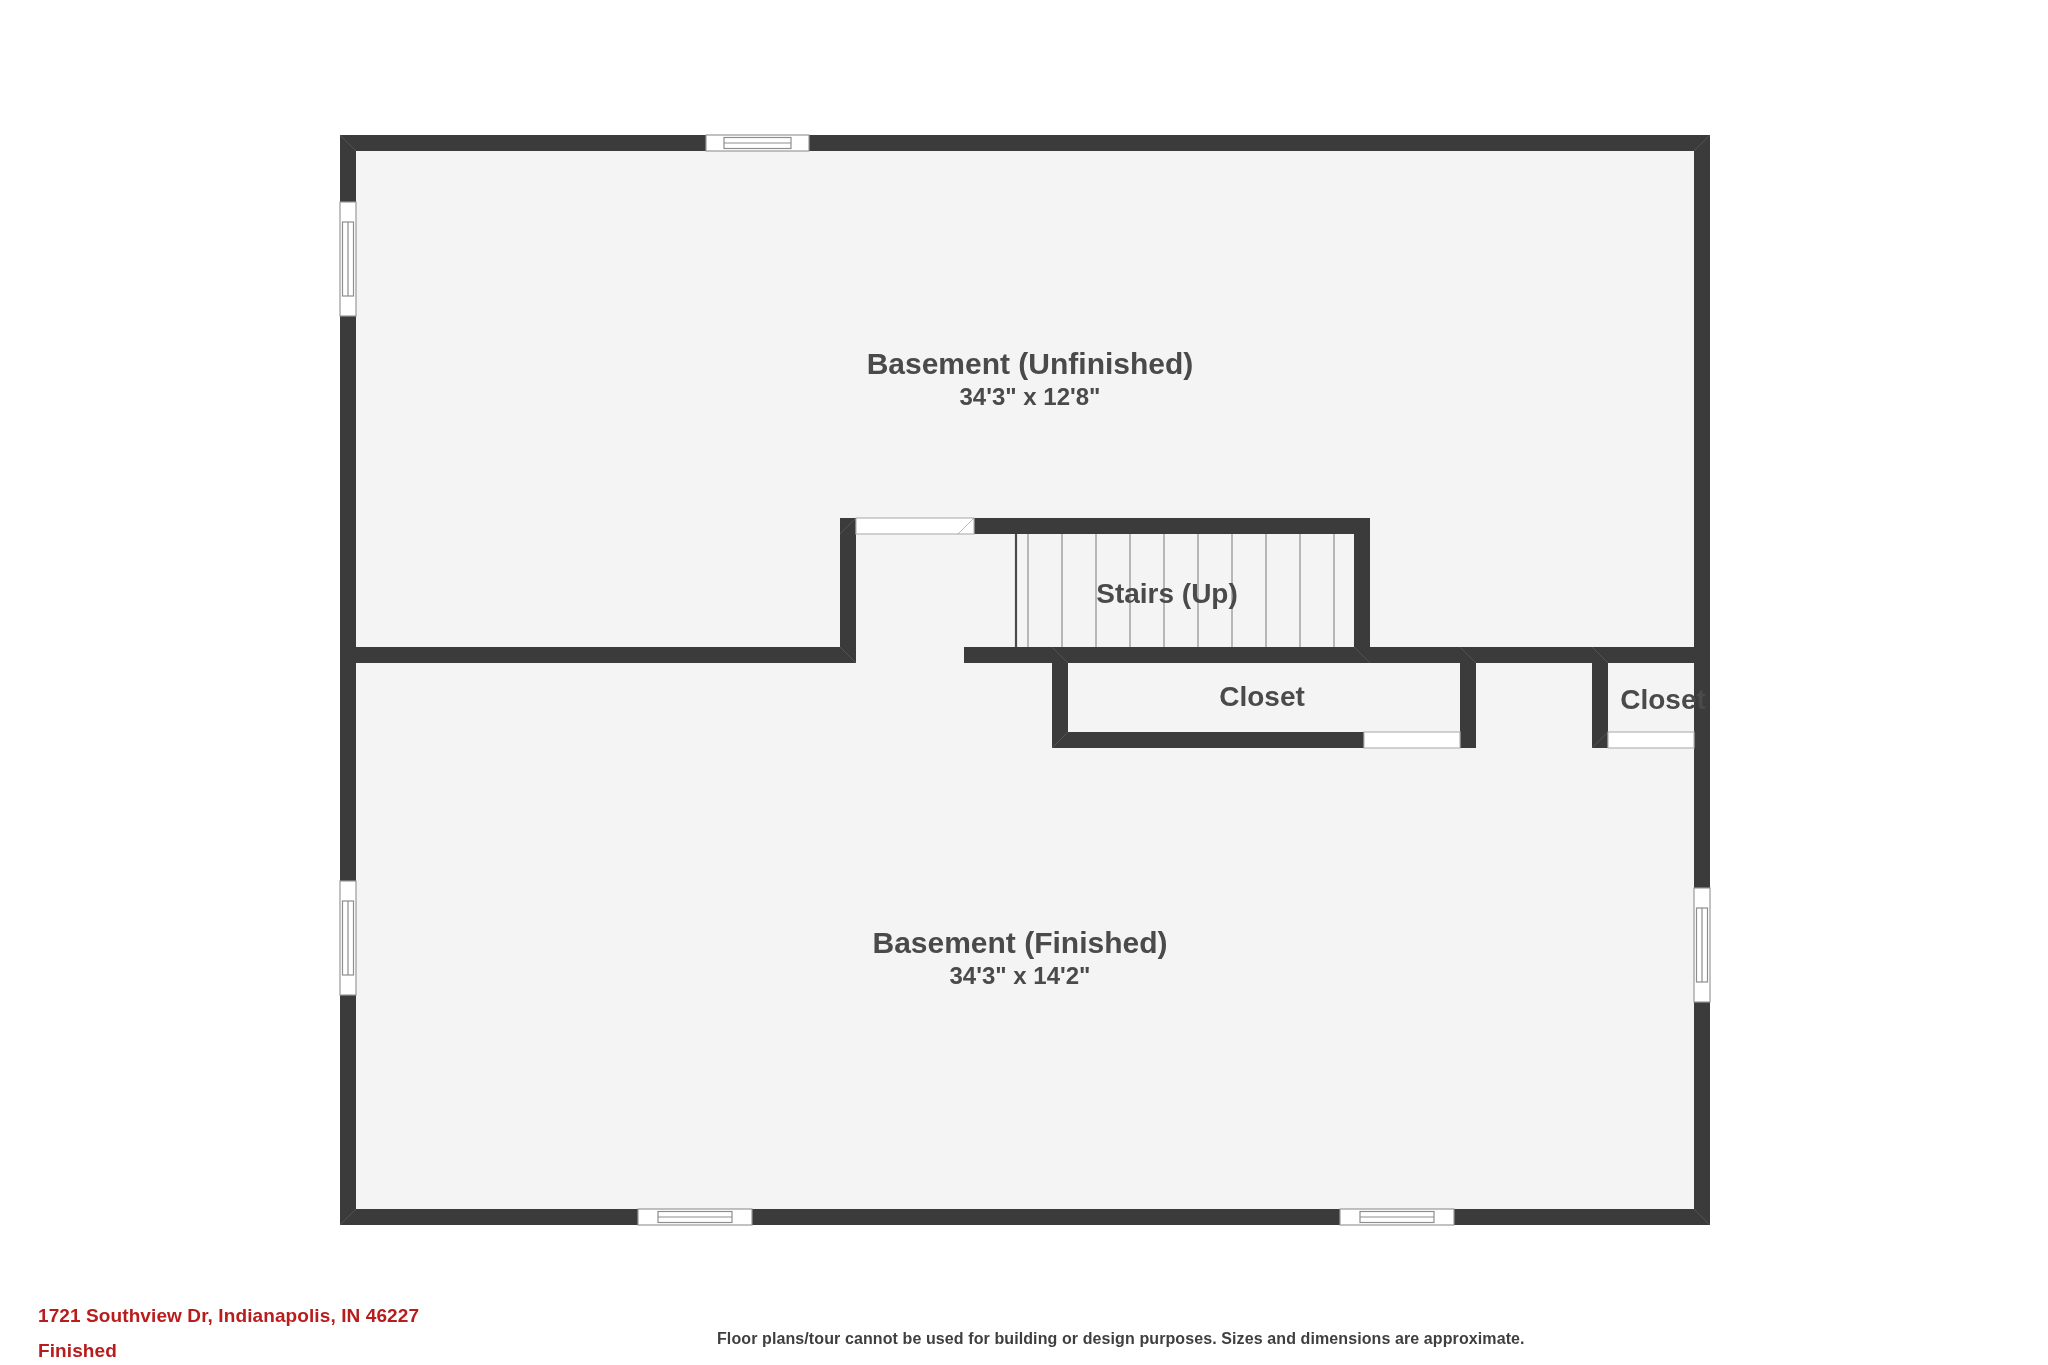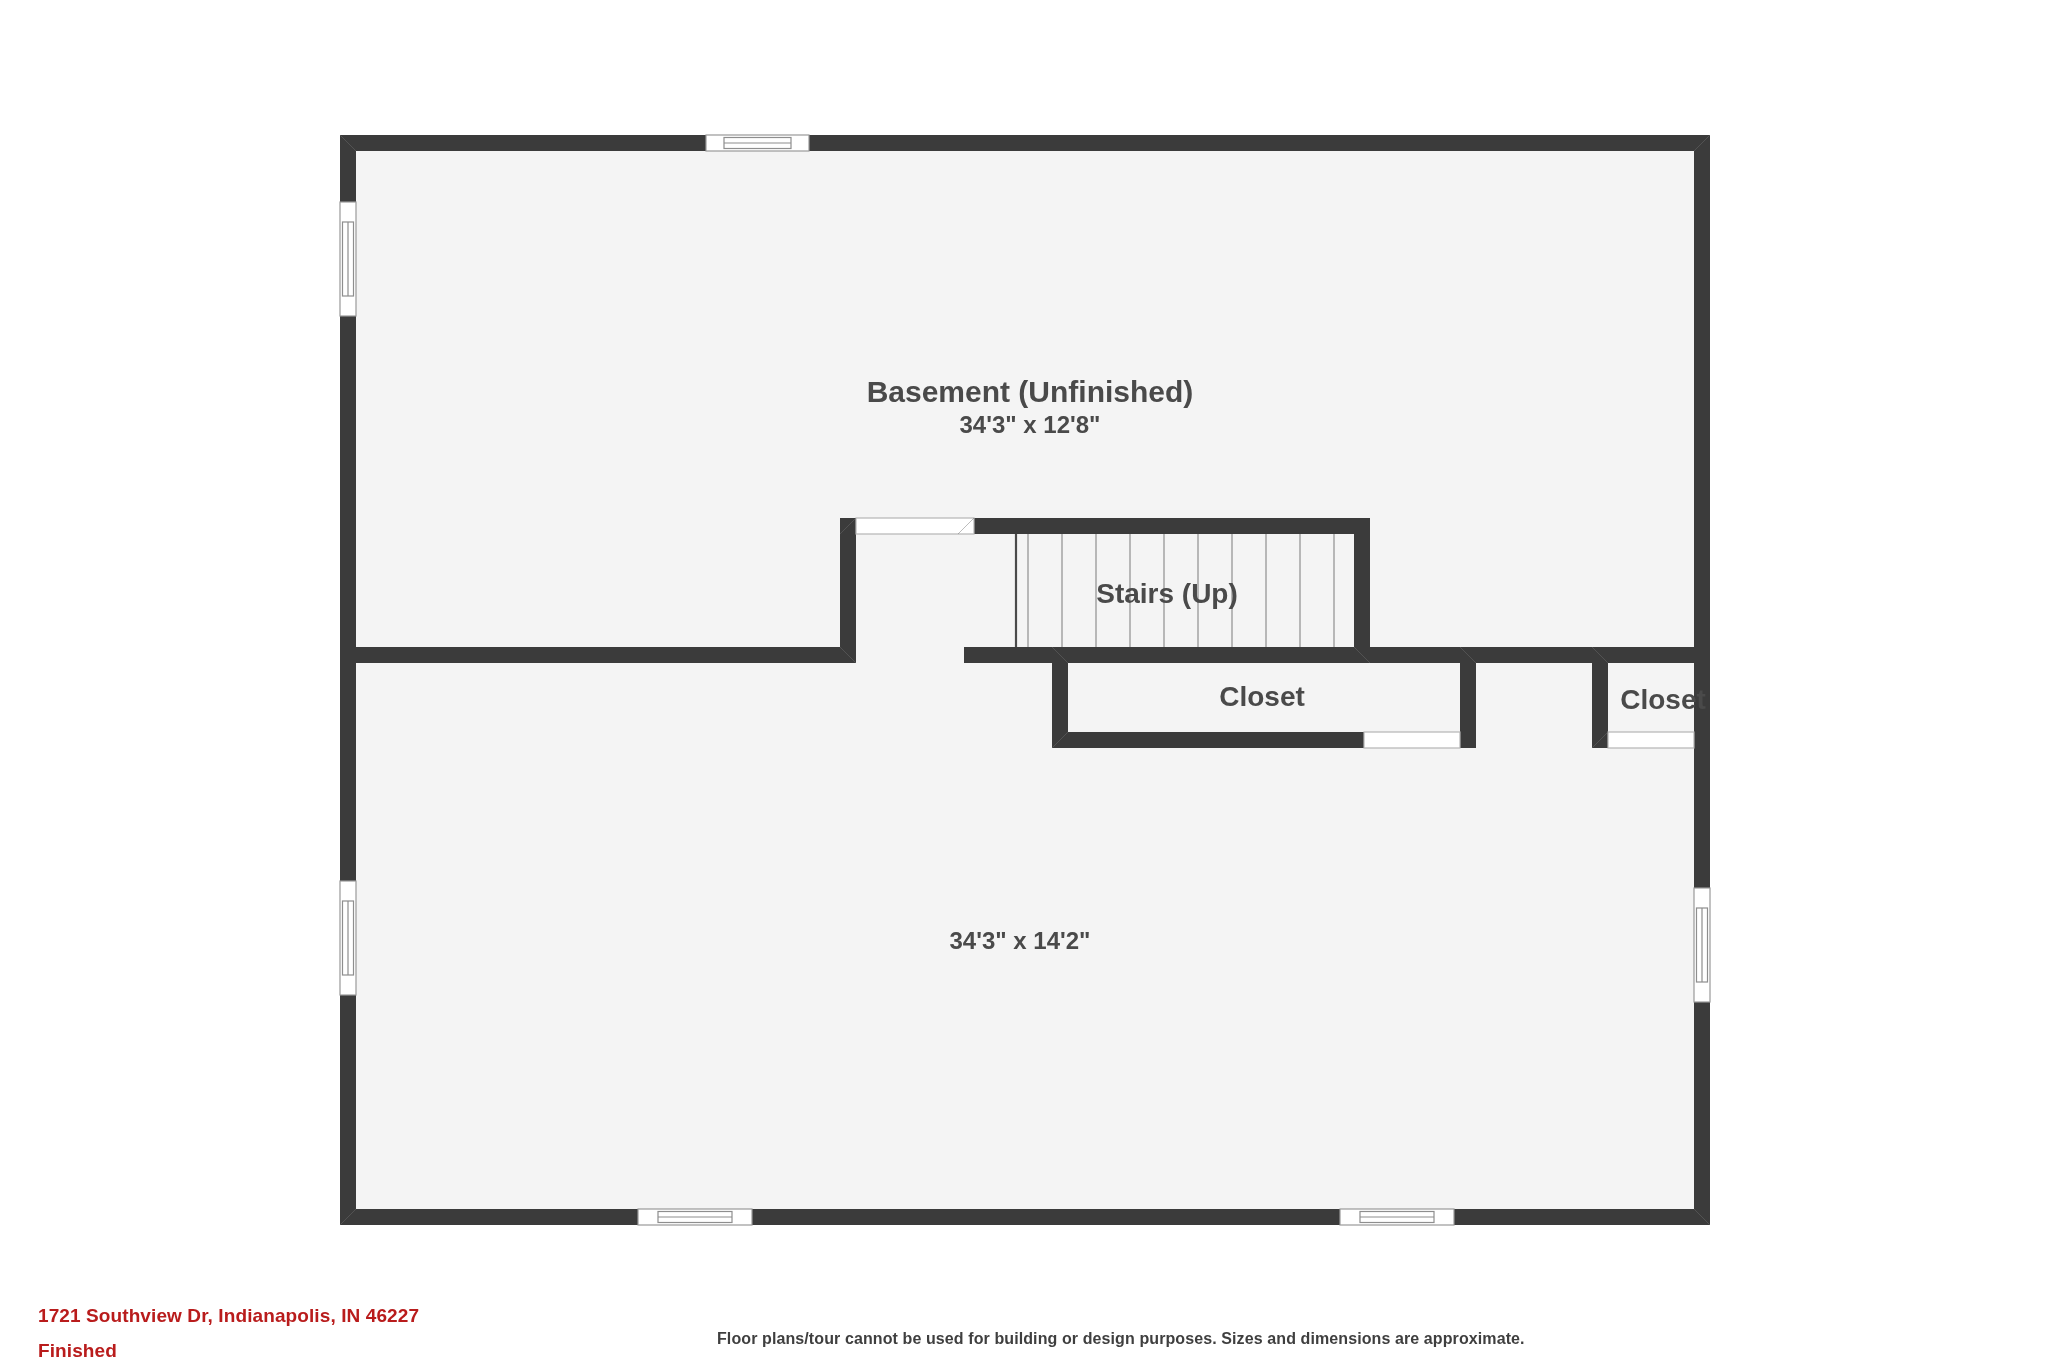--- a/index.html
+++ b/index.html
@@ -191,26 +191,27 @@
     <line x1="1354" y1="647" x2="1370" y2="663"></line>
     <line x1="1052" y1="647" x2="1068" y2="663"></line>
     <line x1="1460" y1="647" x2="1476" y2="663"></line>
     <line x1="1052" y1="748" x2="1068" y2="732"></line>
     <line x1="1592" y1="647" x2="1608" y2="663"></line>
     <line x1="1592" y1="748" x2="1608" y2="732"></line>
   </g>
 
 </svg>
 
-<div class="room-label-group" style="left: 630px; top: 346px; width: 800px; margin-top: 28px;">
+<div class="room-label-group" style="left: 630px; top: 346px; width: 800px;">
   <div class="room-name">Basement (Unfinished)</div>
   <div class="room-dims">34'3" x 12'8"</div>
 </div>
 
 <div class="room-label-group" style="left: 620px; top: 925px; width: 800px;">
+  <div class="room-name">Basement (Finished)</div>
   <div class="room-dims">34'3" x 14'2"</div>
 </div>
 
 <div class="room-label-group" style="left: 967px; top: 578px; width: 400px;">
   <div class="small-room-name">Stairs (Up)</div>
 </div>
 
 <div class="room-label-group" style="left: 1062px; top: 681px; width: 400px;">
   <div class="small-room-name">Closet</div>
 </div>

